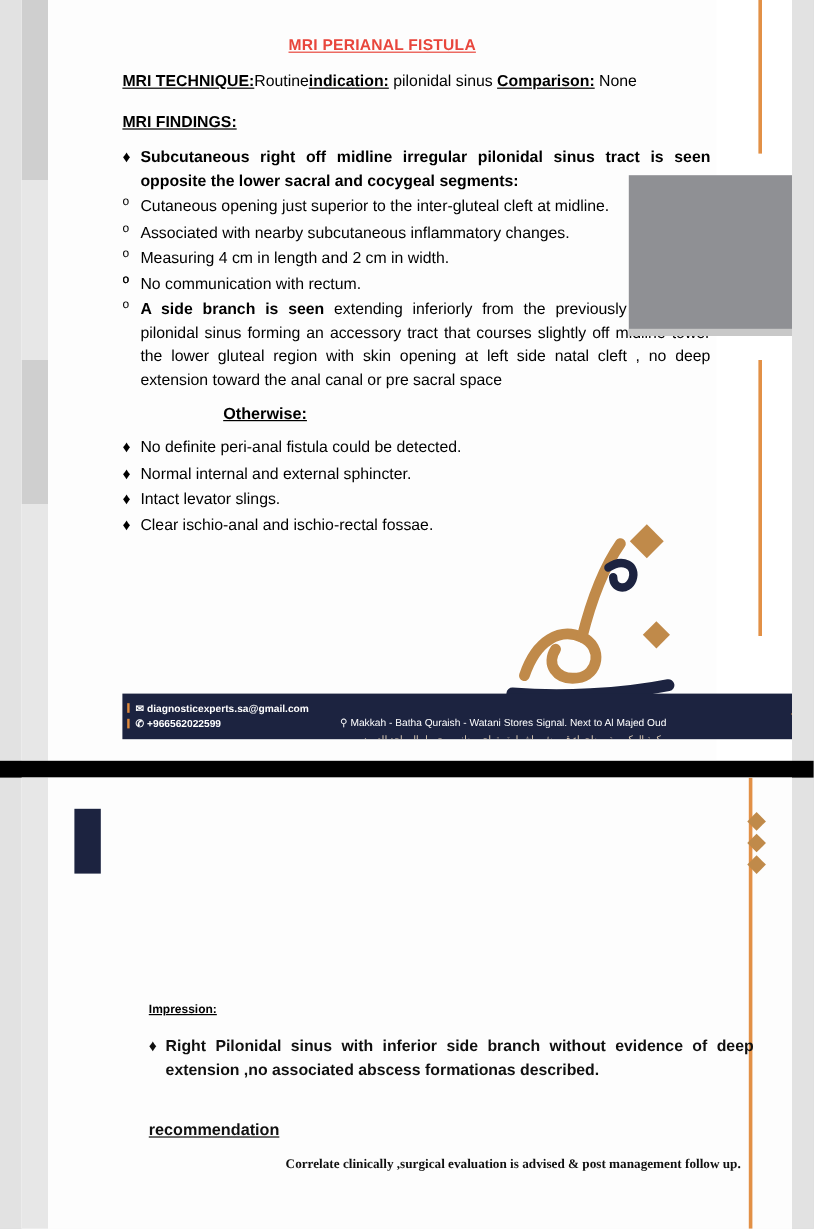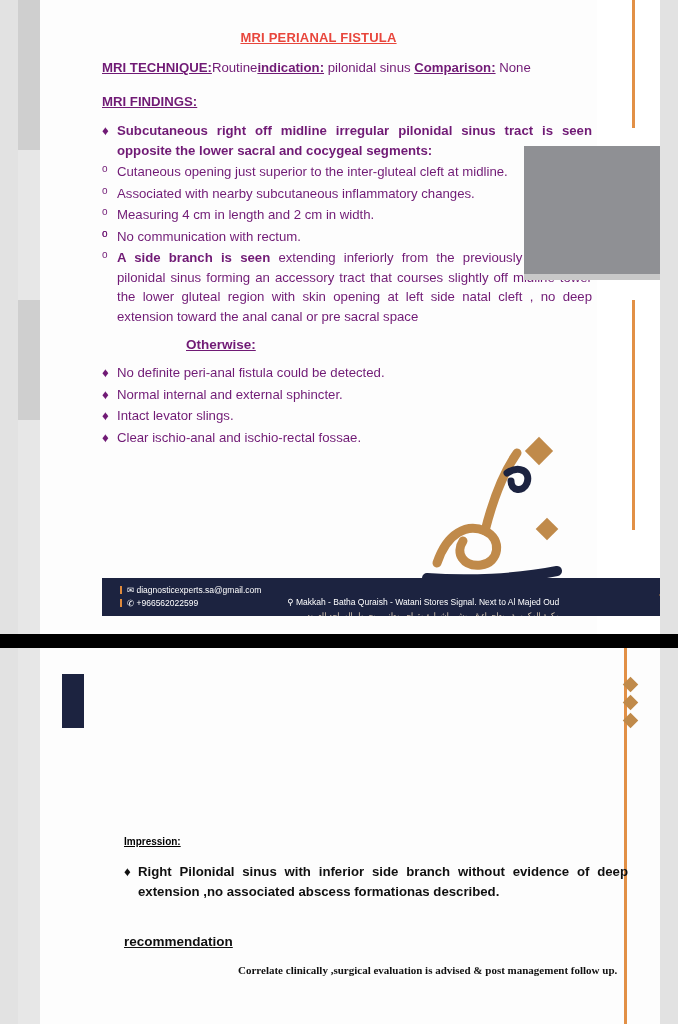--- a/index.html
+++ b/index.html
@@ -71,21 +71,21 @@
     font-weight: 700;
     text-decoration: underline;
     letter-spacing: .2px;
   }
 
   .content {
     position: absolute;
     left: 62px;
     top: 58px;
     width: 490px;
-    color: #701a75;
+    color: #000000;
     font-size: 13.2px;
     line-height: 1.48;
   }
   .line-technique {
     font-weight: 700;
     margin-bottom: 14px;
   }
   .u { text-decoration: underline; }
   .nrm { font-weight: 400; }
 
@@ -151,22 +151,23 @@
     width: 580px;
     height: 38px;
     background: #1c2340;
     color: #fff;
     font-size: 8.5px;
     display: flex;
     align-items: center;
     overflow: hidden;
   }
   .footer-band .fcol {
-    padding-left: 18px;
+    padding-left: 4px;
     line-height: 1.55;
+    font-weight: bold;
   }
   .footer-band .bar {
     display: inline-block;
     width: 2px;
     height: 8px;
     background: #e08a3c;
     margin-right: 5px;
     vertical-align: -1px;
   }
   .footer-band .addr {

